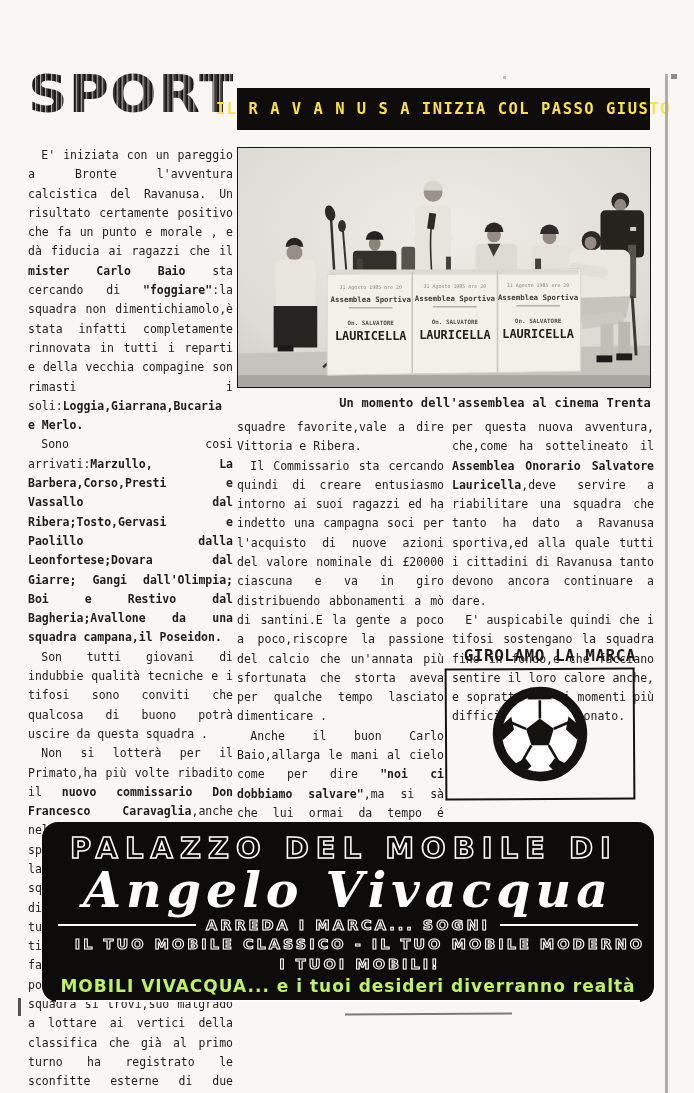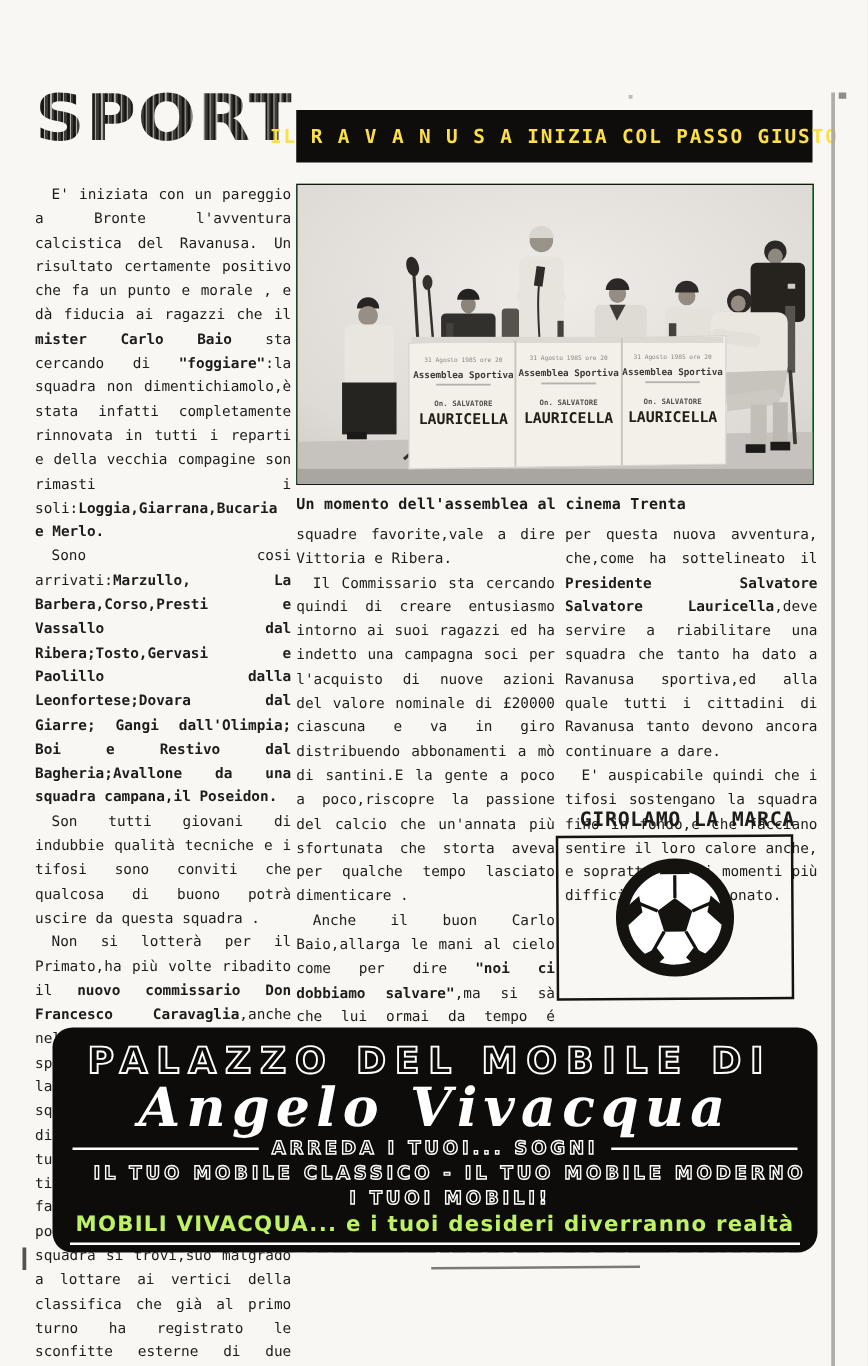--- a/index.html
+++ b/index.html
@@ -18,25 +18,25 @@
   }
   
   .banner{
     position:absolute;left:237px;top:88px;width:413px;height:42px;background:#0e0d0b;
     display:flex;align-items:center;justify-content:center;
   }
   .banner span{color:#fde047;font-weight:bold;font-size:15.5px;letter-spacing:1.5px;white-space:nowrap;}
   
   .photo-frame{
     position:absolute;left:237px;top:147px;width:414px;height:241px;
-    border:1.5px solid #181614;background:#22c55e;box-sizing:border-box;
+    border:1.5px solid #181614;background:#ef4444;box-sizing:border-box;
   }
   .photo-frame svg{display:block;width:100%;height:100%;}
   .caption{
-    position:absolute;left:237px;top:396px;width:414px;text-align:left;
+    position:absolute;left:237px;top:396px;width:414px;text-align:right;
     font-weight:bold;font-size:12px;letter-spacing:.2px;
   }
   
   .col{position:absolute;font-size:11.5px;line-height:19.3px;text-align:justify;overflow-wrap:break-word;}
   .col-left{left:28px;top:146px;width:205px;}
   .col-mid{left:237px;top:418px;width:207px;}
   .col-right{left:452px;top:418px;width:202px;}
   .para{margin:0;}
   .para.ind{text-indent:1.15em;}
   .byline{
@@ -54,21 +54,21 @@
   .ad{
     position:absolute;left:42px;top:822px;width:612px;height:180px;
     background:#0d0c0a;border-radius:16px;color:#fff;overflow:hidden;
     font-family:"DejaVu Sans",sans-serif;box-sizing:border-box;padding-top:7px;
   }
   .bubble{-webkit-text-stroke:1.5px #fff;color:#0d0c0a;font-weight:bold;}
   .bubble-sm{-webkit-text-stroke:1.1px #fff;color:#0d0c0a;font-weight:bold;font-size:14.5px;letter-spacing:3px;white-space:nowrap;}
   .ad-line1{margin:2px 0 0 28px;font-size:29px;letter-spacing:7px;white-space:nowrap;}
   .ad-name{
     margin:0 12px;text-align:center;font-family:"DejaVu Serif",serif;font-style:italic;font-weight:bold;
-    font-size:43px;line-height:1.05;letter-spacing:5px;color:#fff;white-space:nowrap;
+    font-size:49px;line-height:1.05;letter-spacing:5px;color:#fff;white-space:nowrap;
   }
   .ad-row{display:flex;align-items:center;gap:10px;margin:1px 16px 0;}
   .ad-rule{flex:1;height:2px;background:#fff;}
   .ad-center{text-align:center;margin-top:1px;padding-left:24px;}
   .ad-line6{text-align:center;margin-top:3px;font-size:17px;font-weight:bold;letter-spacing:1px;color:#bef264;white-space:nowrap;}
   .ad-hr{height:2px;background:#fff;margin:4px 14px 0;}
   .ad-line7{
     text-align:center;margin-top:3px;font-size:16px;letter-spacing:2.5px;font-weight:bold;
     -webkit-text-stroke:1px #fff;color:#0d0c0a;white-space:nowrap;
   }
@@ -217,21 +217,21 @@
       <p class="para ind">Son tutti giovani di indubbie qualità tecniche e i tifosi sono conviti che qualcosa di buono potrà uscire da questa squadra .</p>
       <p class="para ind">Non si lotterà per il Primato,ha più volte ribadito il <b>nuovo commissario Don Francesco Caravaglia</b>,anche nel corso dell' Assemblea sportiva che si è tenuta per la presentazione della squadra,ma per un campionato dignitoso e tranquillo.Ma tutti i dirigenti e tifosi,sperano che strada facendo qualcosa di positivo possa sorgere e che la squadra si trovi,suo malgrado a lottare ai vertici della classifica che già al primo turno ha registrato le sconfitte esterne di due delle</p>
     </div>
   <div class="col col-mid">
       <p class="para">squadre favorite,vale a dire Vittoria e Ribera.</p>
       <p class="para ind">Il Commissario sta cercando quindi di creare entusiasmo intorno ai suoi ragazzi ed ha indetto una campagna soci per l'acquisto di nuove azioni del valore nominale di £20000 ciascuna e va in giro distribuendo abbonamenti a mò di santini.E la gente a poco a poco,riscopre la passione del calcio che un'annata più sfortunata che storta aveva per qualche tempo lasciato dimenticare .</p>
       <p class="para ind">Anche il buon Carlo Baio,allarga le mani al cielo come per dire <b>"noi ci dobbiamo salvare"</b>,ma si sà che lui ormai da tempo é abituato a lottare per il primato,anche se sussurra qualche maligno,non riesce mai a raggiungerlo.</p>
       <p class="para ind">Tutto quindi è ormai pronto</p>
     </div>
   <div class="col col-right">
-      <p class="para">per questa nuova avventura, che,come ha sottelineato il <b>Presidente Salvatore Salvatore Lauricella</b>,deve servire a riabilitare una squadra che tanto ha dato a Ravanusa sportiva,ed alla quale tutti i cittadini di Ravanusa tanto devono ancora continuare a dare.</p>
+      <p class="para">per questa nuova avventura, che,come ha sottelineato il <b>Assemblea Onorario Salvatore Lauricella</b>,deve servire a riabilitare una squadra che tanto ha dato a Ravanusa sportiva,ed alla quale tutti i cittadini di Ravanusa tanto devono ancora continuare a dare.</p>
       <p class="para ind">E' auspicabile quindi che i tifosi sostengano la squadra fino in fondo,e che facciano sentire il loro calore anche, e soprattutto nei momenti più difficili del campionato.</p>
     </div>
   <div class="byline">GIROLAMO  LA MARCA</div>
 
   <div class="ball-box">
     <svg viewBox="0 0 120 120">
       <circle cx="60" cy="60" r="49" fill="#ffffff" stroke="#15130f" stroke-width="11"></circle>
       <polygon points="60,42 76,54 70,73 50,73 44,54" fill="#15130f"></polygon>
       <g stroke="#15130f" stroke-width="3">
         <line x1="60" y1="42" x2="60" y2="21"></line>
@@ -246,21 +246,21 @@
       <polygon points="77,88 91,95 81,107 70,97" fill="#15130f"></polygon>
       <polygon points="43,88 29,95 39,107 50,97" fill="#15130f"></polygon>
     </svg>
   </div>
 
   <div class="ad">
     <div class="ad-line1 bubble">PALAZZO  DEL  MOBILE  DI</div>
     <div class="ad-name">Angelo Vivacqua</div>
     <div class="ad-row">
       <div class="ad-rule"></div>
-      <span class="bubble-sm">ARREDA  I  TUOI...  SOGNI</span>
+      <span class="bubble-sm">ARREDA  I  MARCA...  SOGNI</span>
       <div class="ad-rule"></div>
     </div>
     <div class="ad-center"><span class="bubble-sm">IL TUO MOBILE CLASSICO  -  IL TUO MOBILE MODERNO</span></div>
     <div class="ad-center"><span class="bubble-sm">I  TUOI  MOBILI!</span></div>
     <div class="ad-line6">MOBILI VIVACQUA... e i tuoi desideri diverranno realtà</div>
     <div class="ad-hr"></div>
     <div class="ad-line7">
       <span>S.S. per CAMPOBELLO  -</span>
       <span>☎</span>
       <span>(0922) 874379  -  RAVANUSA</span>

